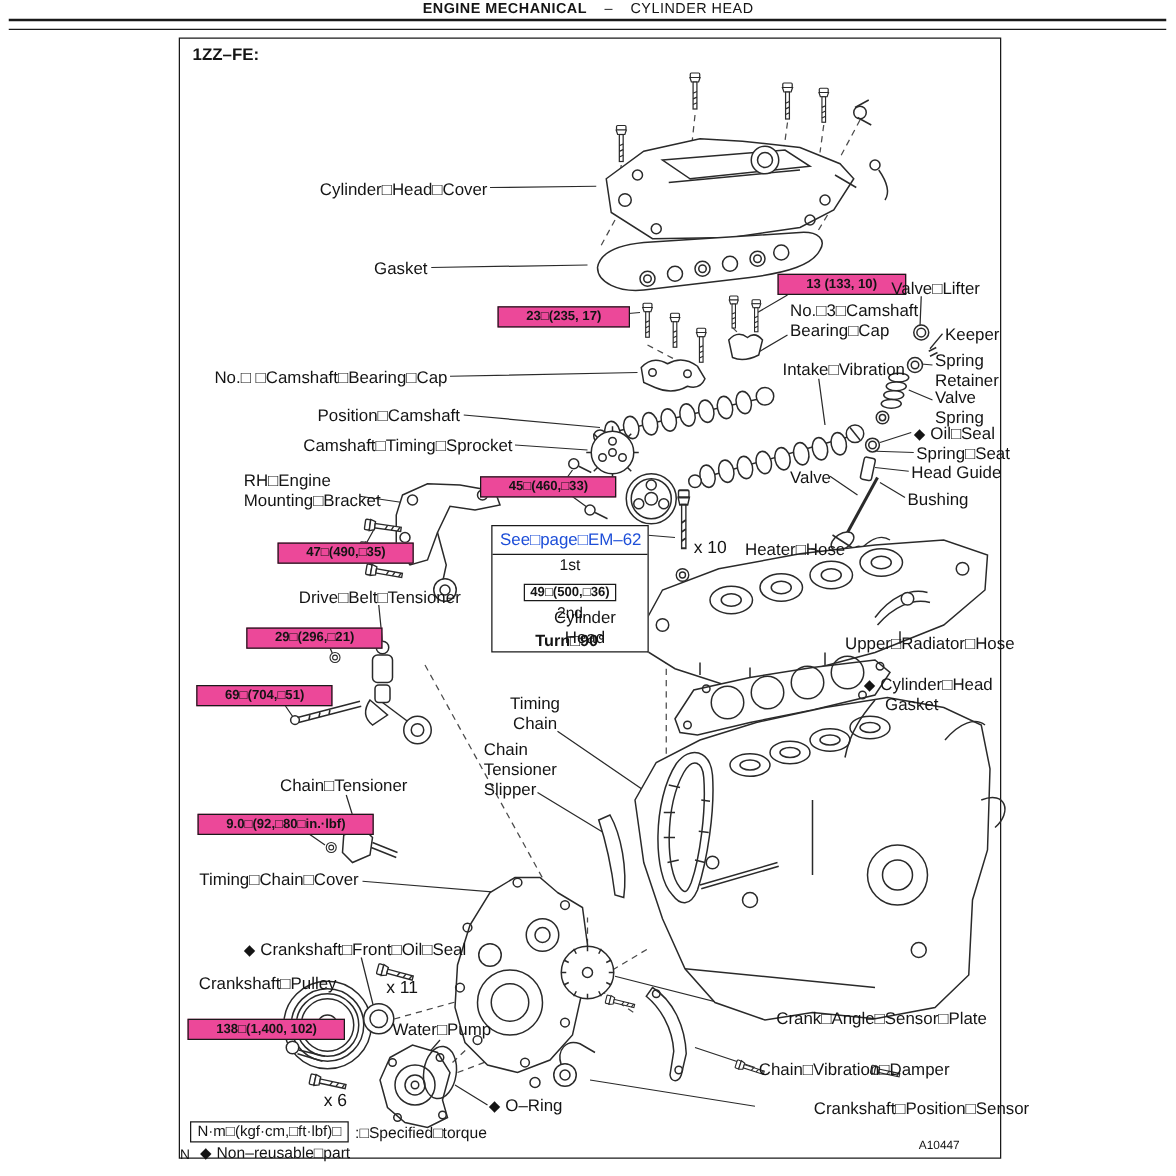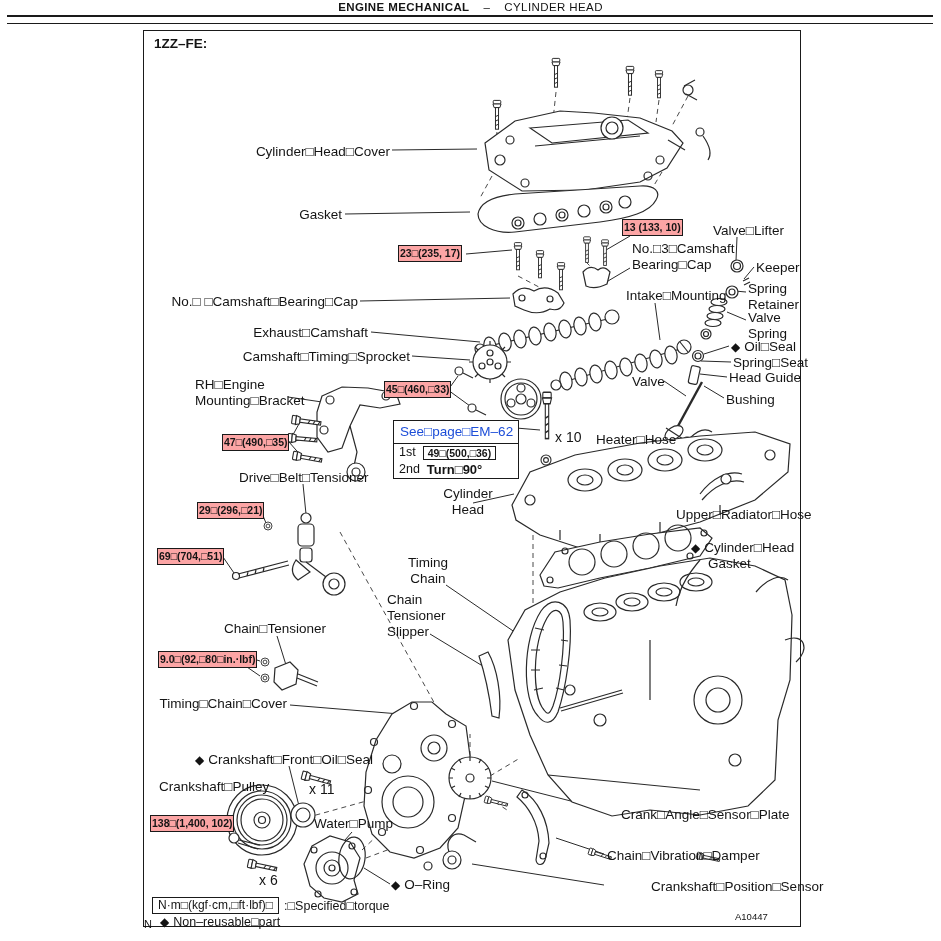--- a/index.html
+++ b/index.html
@@ -7,26 +7,26 @@
         font-family:"Liberation Sans","DejaVu Sans",sans-serif;color:#141414;}
   .hdr{position:absolute;top:1px;left:0;width:100%;text-align:center;font-size:11.5px;letter-spacing:.4px;white-space:nowrap;}
   .hdr .sec{font-weight:bold;}
   .hdr .sep{margin:0 14px;}
   .rule1{position:absolute;left:7px;right:8px;top:15px;height:2px;background:#1a1a1a;}
   .rule2{position:absolute;left:7px;right:8px;top:23px;height:1px;background:#1a1a1a;}
   .frame{position:absolute;left:143px;top:30px;width:656px;height:895px;border:1.6px solid #1a1a1a;}
   .art{position:absolute;left:0;top:0;}
   .lbl{position:absolute;font-size:13.5px;line-height:16px;white-space:nowrap;}
   .ctr{text-align:center;}
-  .tq{position:absolute;border:1.5px solid #1a1a1a;background:#fca5a5;font-weight:bold;
-      font-size:10.5px;line-height:13px;padding:1px 1px;white-space:nowrap;}
+  .tq{position:absolute;border:1.5px solid #1a1a1a;background:#ec4899;font-weight:bold;
+      font-size:10.5px;line-height:13px;padding:1px 22px;white-space:nowrap;}
   .dia{display:inline-block;margin-right:4px;font-size:12px;}
   .callout{position:absolute;left:393px;top:420px;border:1.6px solid #1a1a1a;background:#fff;width:124px;}
   .callout .link{color:#1d4ed8;font-size:13.5px;line-height:17px;padding:2px 6px 3px;border-bottom:1.5px solid #1a1a1a;white-space:nowrap;}
-  .callout .row{display:flex;align-items:center;gap:7px;padding:1px 5px;font-size:12.5px;line-height:15px;white-space:nowrap;}
+  .callout .row{display:flex;align-items:center;gap:7px;padding:1px 5px;font-size:12.5px;line-height:15px;white-space:nowrap;flex-direction:column;}
   .callout .valbox{border:1.4px solid #1a1a1a;font-weight:bold;font-size:10.5px;line-height:12px;padding:0 4px;}
   .callout .valbold{font-weight:bold;font-size:13px;}
   .cnt{position:absolute;font-size:14px;white-space:nowrap;}
   .legend1{position:absolute;left:152px;top:897px;font-size:12.5px;white-space:nowrap;display:flex;align-items:center;}
   .legend1 .ubox{border:1.4px solid #1a1a1a;padding:0 5px;font-size:12px;line-height:15px;margin-right:5px;}
   .legend2{position:absolute;left:160px;top:915px;font-size:12.5px;white-space:nowrap;}
   .figid{position:absolute;left:735px;top:911px;width:58px;text-align:left;font-size:9.5px;}
   .pageletter{position:absolute;left:144px;top:918px;font-size:11px;}
   .code{position:absolute;left:154px;top:36px;font-weight:bold;font-size:13.5px;}
   svg .ln{stroke:#2a2a2a;stroke-width:1;fill:none;}
@@ -441,34 +441,34 @@
   <div class="lbl" style="left:632px;top:241px;">
     <div>No.□3□Camshaft</div>
       <div>Bearing□Cap</div>
   </div>
   <div class="lbl" style="left:713px;top:223px;">Valve□Lifter</div>
   <div class="lbl" style="left:756px;top:260px;">Keeper</div>
   <div class="lbl" style="left:748px;top:281px;">
     <div>Spring</div>
       <div>Retainer</div>
   </div>
-  <div class="lbl" style="left:626px;top:288px;">Intake□Mounting</div>
+  <div class="lbl" style="left:626px;top:288px;">Intake□Vibration</div>
   <div class="lbl" style="left:748px;top:310px;">
     <div>Valve</div>
       <div>Spring</div>
   </div>
   <div class="lbl" style="left:731px;top:339px;">
     <span class="dia">◆</span><span>Oil□Seal</span>
   </div>
   <div class="lbl" style="left:733px;top:355px;">Spring□Seat</div>
   <div class="lbl" style="left:729px;top:370px;">Head Guide</div>
   <div class="lbl" style="left:632px;top:374px;">Valve</div>
   <div class="lbl" style="left:726px;top:392px;">Bushing</div>
   <div class="lbl" style="right:583px;top:294px;">No.□ □Camshaft□Bearing□Cap</div>
-  <div class="lbl" style="right:573px;top:325px;">Exhaust□Camshaft</div>
+  <div class="lbl" style="right:573px;top:325px;">Position□Camshaft</div>
   <div class="lbl" style="right:531px;top:349px;">Camshaft□Timing□Sprocket</div>
   <div class="lbl" style="left:195px;top:377px;">
     <div>RH□Engine</div>
       <div>Mounting□Bracket</div>
   </div>
   <div class="cnt" style="left:555px;top:429px;">x 10</div>
   <div class="lbl" style="left:596px;top:432px;">Heater□Hose</div>
   <div class="lbl ctr" style="left:436px;top:486px;width:64px;">
     <div>Cylinder</div>
       <div>Head</div>

